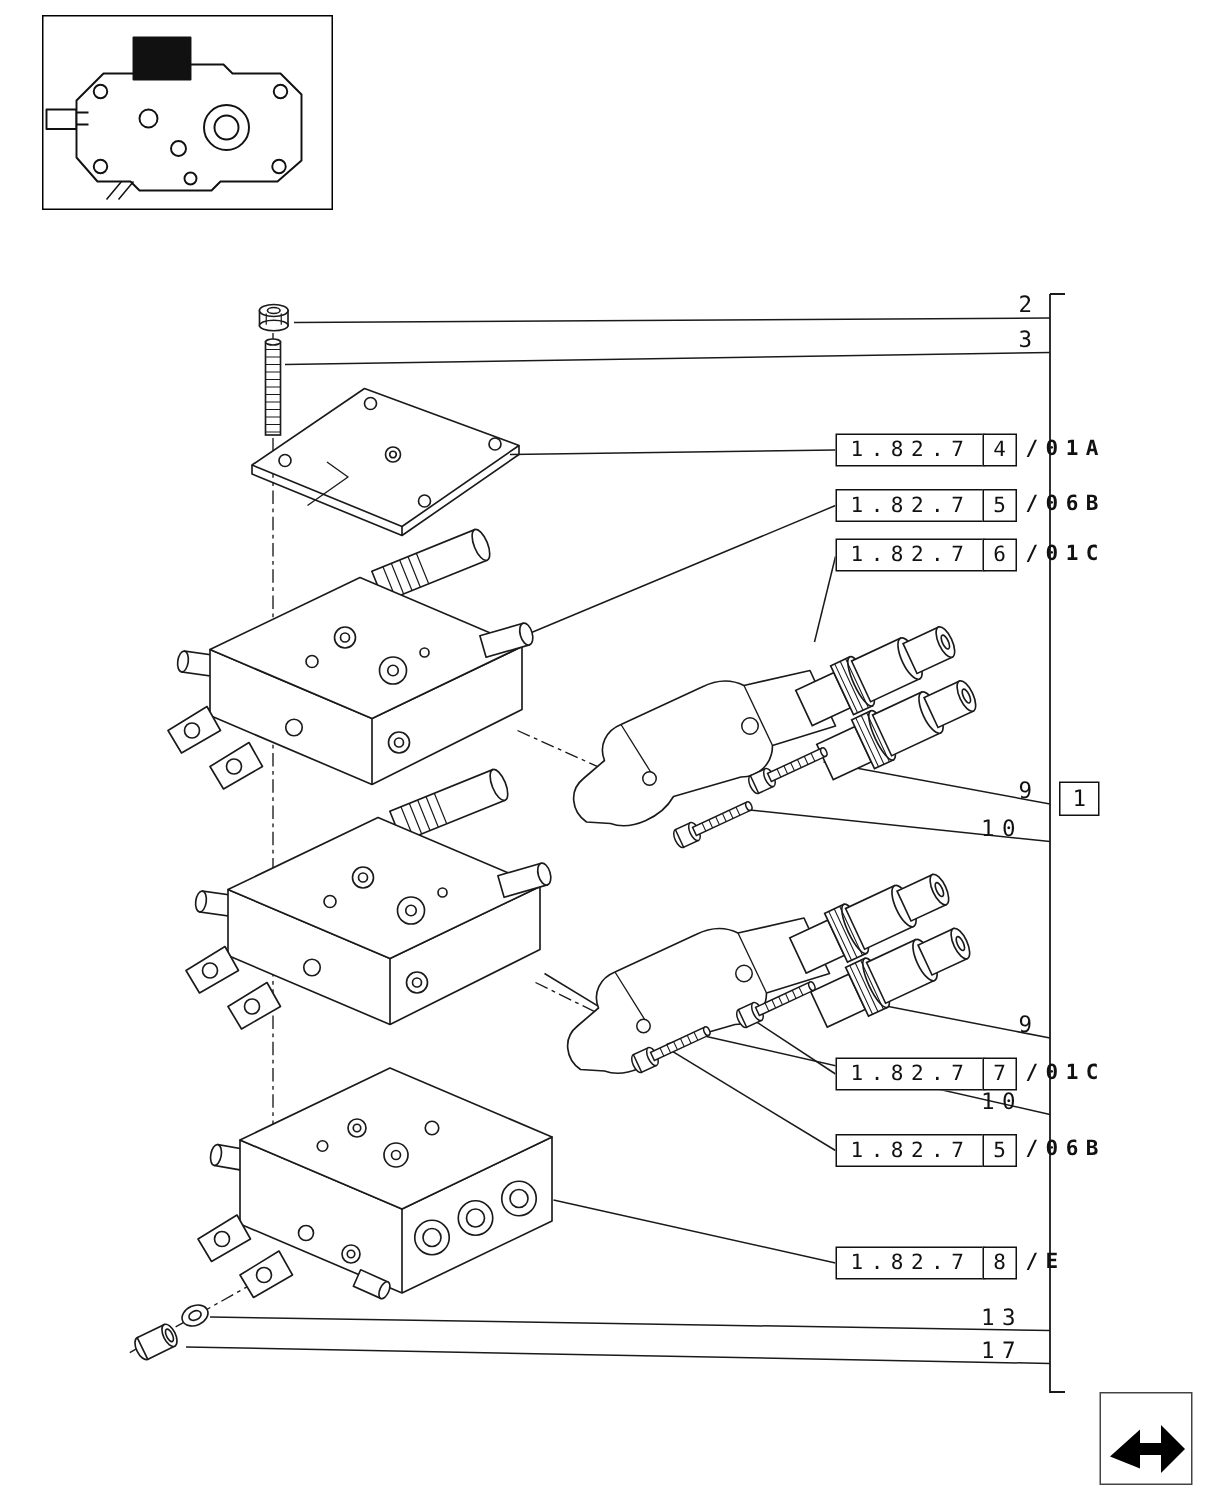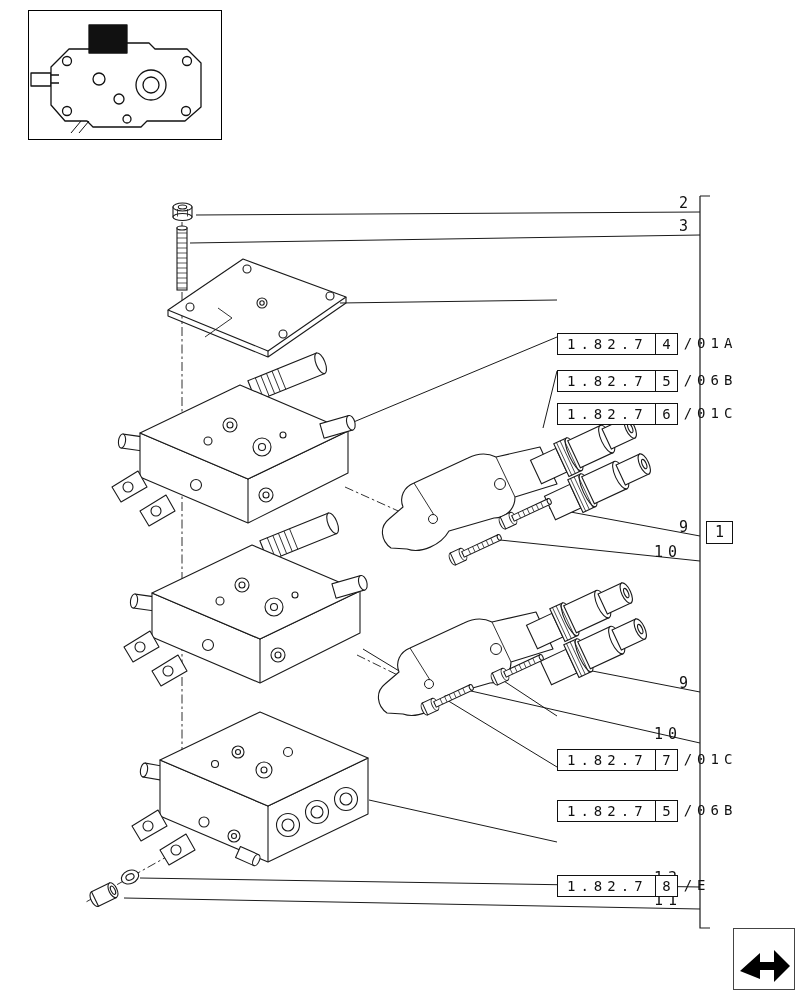--- a/index.html
+++ b/index.html
@@ -14,27 +14,27 @@
     position:absolute; left:28px; top:10px; width:194px; height:130px;
     border:1.6px solid #000; background:#fff;
   }
 
   .num {
     position:absolute; width:38px; font-size:15px; line-height:15px;
     text-align:right; white-space:nowrap;
   }
   .num.wide { letter-spacing:5px; }
 
-  .ref { position:absolute; display:flex; align-items:stretch; font-size:14px; line-height:1;margin-top:44px; }
+  .ref { position:absolute; display:flex; align-items:stretch; font-size:14px; line-height:1; }
   .ref .box {
     border:1.4px solid #111; background:#fff; padding:3px 8px 3px 9px;
     letter-spacing:5px; white-space:nowrap;
   }
   .ref .sheet { margin-left:-1.4px; padding:3px 6px; letter-spacing:0; }
-  .ref .var { padding:3px 0 3px 6px; letter-spacing:5px; white-space:nowrap; }
+  .ref .var { padding:3px 0 3px 6px; letter-spacing:5px; white-space:nowrap;font-weight:bold; }
 
   .detail {
     position:absolute; left:706px; top:521px; border:1.4px solid #111;
     font-size:15px; line-height:1; padding:3px 8px; background:#fff;
   }
 
   .logo {
     position:absolute; left:733px; top:928px; width:62px; height:62px;
     border:1px solid #444; background:#fff;
     display:flex; align-items:center; justify-content:center;
@@ -249,21 +249,21 @@
   </svg>
 </div>
 
 <div class="num" style="left:650px; top:196px">2</div>
 <div class="num" style="left:650px; top:219px">3</div>
 <div class="num" style="left:650px; top:520px">9</div>
 <div class="num wide" style="left:644px; top:545px">10</div>
 <div class="num" style="left:650px; top:676px">9</div>
 <div class="num wide" style="left:644px; top:727px">10</div>
 <div class="num wide" style="left:644px; top:871px">13</div>
-<div class="num wide" style="left:644px; top:893px">11</div>
+<div class="num wide" style="left:644px; top:893px">17</div>
 
 <div class="ref" style="left:557px; top:289px">
   <span class="box sec">1.82.7</span>
   <span class="box sheet">4</span>
   <span class="var">/01A</span>
 </div>
 <div class="ref" style="left:557px; top:326px">
   <span class="box sec">1.82.7</span>
   <span class="box sheet">5</span>
   <span class="var">/06B</span>

